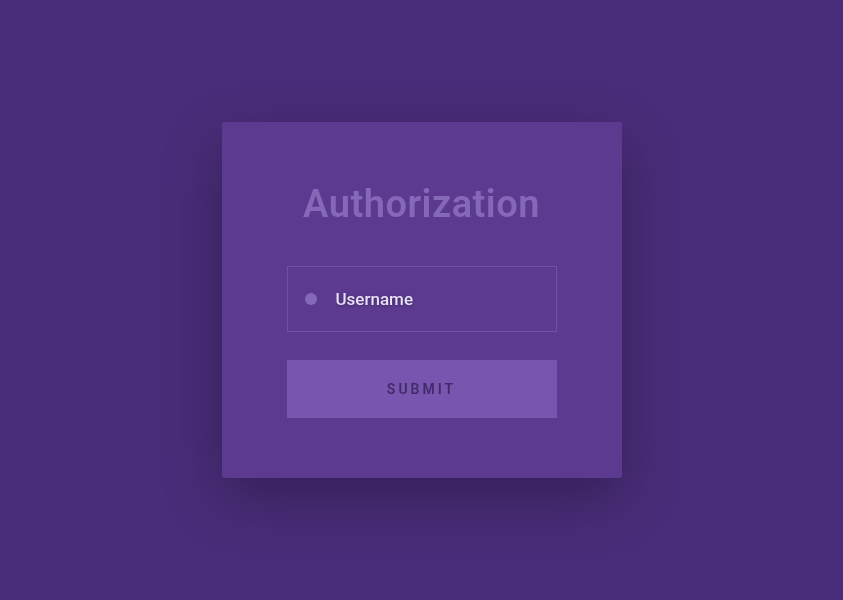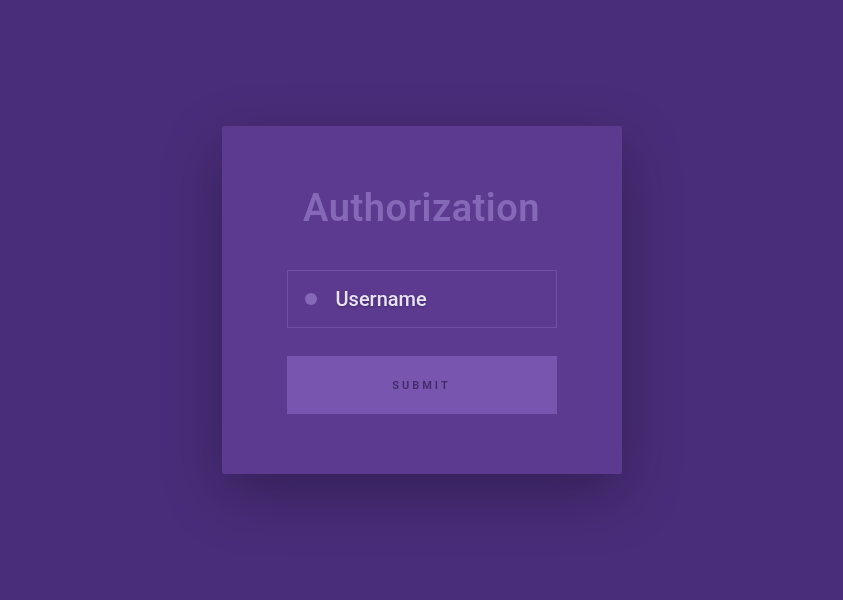--- a/index.html
+++ b/index.html
@@ -36,25 +36,25 @@
       letter-spacing: 0.5px;
     }
     
     .input-wrapper {
       position: relative;
       margin-bottom: 28px;
     }
     
     .input-field {
       width: 100%;
-      height: 58px;
+      height: 66px;
       background: transparent;
       border: 1px solid rgba(134, 104, 184, 0.5);
       padding: 0 18px 0 48px;
-      font-size: 20px;
+      font-size: 17px;
       color: #e8e0f5;
       outline: none;
       font-family: inherit;
     }
     
     .input-field::placeholder {
       color: #e8e0f5;
       text-shadow: 0 1px 3px rgba(0, 0, 0, 0.3);
       font-weight: 500;
     }
@@ -69,21 +69,21 @@
       border-radius: 50%;
       background-color: #8668b8;
     }
     
     .submit-button {
       width: 100%;
       height: 58px;
       background-color: #7856b0;
       border: none;
       color: rgba(60, 38, 98, 0.9);
-      font-size: 11px;
+      font-size: 14px;
       font-weight: 600;
       letter-spacing: 3px;
       text-transform: uppercase;
       cursor: pointer;
       font-family: inherit;
     }
   </style>
 </head>
 <body>
 

